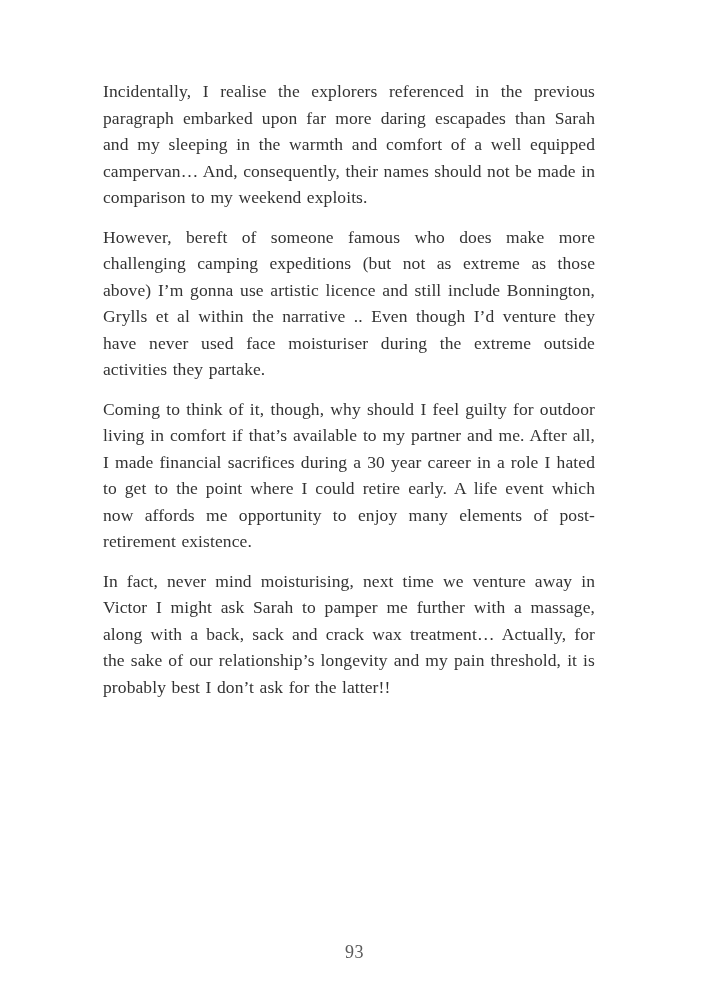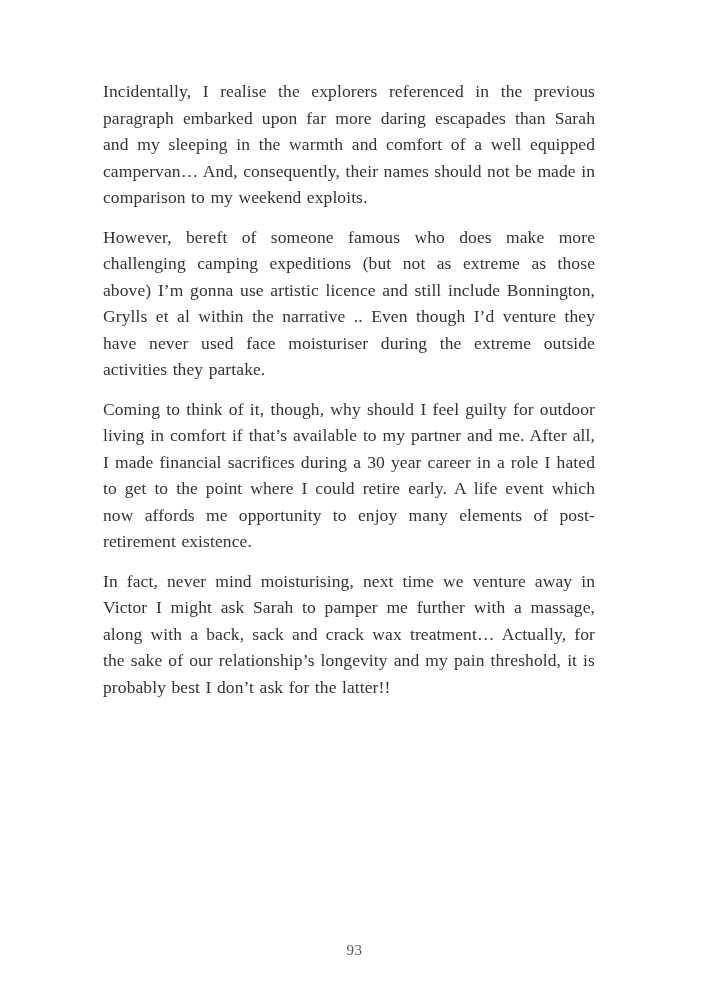--- a/index.html
+++ b/index.html
@@ -38,21 +38,21 @@
     letter-spacing: 0.1px;
     word-spacing: 1px;
     color: #333333;
   }
   .page-number {
     position: absolute;
     top: 942px;
     left: 0;
     width: 709px;
     text-align: center;
-    font-size: 15px;
+    font-size: 18px;
     color: #5a5a5a;
     letter-spacing: 0.5px;
   }
 </style>
 </head>
 <body>
 
 <div class="page">
   <div class="text-block">
     <p>Incidentally, I realise the explorers referenced in the previous paragraph embarked upon far more daring escapades than Sarah and my sleeping in the warmth and comfort of a well equipped campervan… And, consequently, their names should not be made in comparison to my weekend exploits.</p>

